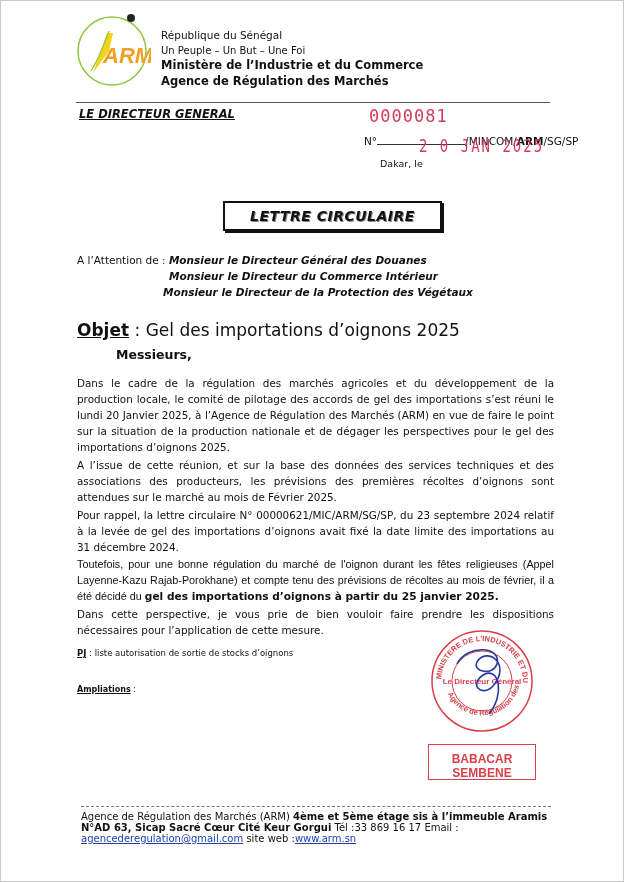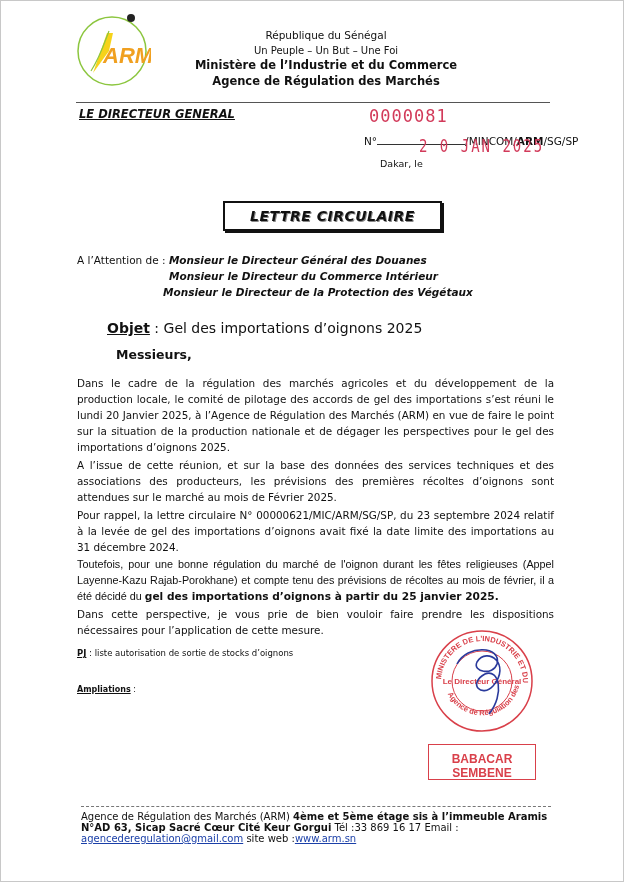--- a/index.html
+++ b/index.html
@@ -1,36 +1,36 @@
 <!DOCTYPE html>
 <html><head>
 <meta charset="utf-8">
 <style>
   html,body{margin:0;padding:0;background:#fff;}
   body{width:624px;height:882px;position:relative;overflow:hidden;font-family:"DejaVu Sans",sans-serif;color:#111;}
   .page{position:absolute;left:0;top:0;width:622px;height:880px;border:1px solid #c8c8c8;background:#fff;}
   .abs{position:absolute;}
   .logo{left:72px;top:10px;width:78px;height:78px;}
-  .hdr{left:160px;width:330px;text-align:center;}
+  .hdr{left:160px;width:330px;text-align:left;}
   .hdr1{top:28px;font-size:10.5px;}
   .hdr2{top:44px;font-size:10px;}
   .hdr3{top:57px;font-size:11.5px;font-weight:bold;}
   .hdr4{top:73px;font-size:11.5px;font-weight:bold;}
   .rule{left:75px;top:101px;width:474px;height:0;border-top:1px solid #555;}
   .dg{left:78px;top:106px;font-size:11.5px;font-weight:bold;font-style:italic;text-decoration:underline;}
   .stampnum{left:368px;top:105px;font-family:"DejaVu Sans Mono",monospace;font-size:17px;color:#d23a5a;letter-spacing:1px;}
   .numline{left:363px;top:133px;font-size:10.5px;}
   .numline .blank{display:inline-block;width:88px;border-bottom:1px solid #333;height:10px;vertical-align:baseline;}
   .datestamp{left:418px;top:136px;font-family:"DejaVu Sans Mono",monospace;font-size:14px;color:#d23a5a;transform:scaleY(1.3);letter-spacing:2px;}
   .dakar{left:363px;top:157px;font-size:9.5px;padding-left:16px;}
   .titlebox{left:222px;top:200px;width:215px;height:26px;border:2px solid #111;box-shadow:2px 2px 0 #111;text-align:center;}
   .titlebox span{font-size:14px;font-weight:bold;font-style:italic;line-height:26px;letter-spacing:0.5px;text-shadow:1px 1px 0 #888;}
   .att{left:76px;top:253px;font-size:10.5px;}
   .att-r{font-size:10.5px;font-weight:bold;font-style:italic;}
-  .objet{left:76px;top:319px;font-size:14px;margin-left:30px;}
+  .objet{left:76px;top:319px;font-size:17px;}
   .objet b{text-decoration:underline;}
   .mess{left:115px;top:346px;font-size:12.5px;font-weight:bold;}
   .para{left:76px;width:477px;font-size:10.4px;line-height:16px;text-align:justify;}
   .p1{top:374px;}
   .p2{top:456px;}
   .p3{top:506px;}
   .p4{top:555px;font-family:"Liberation Sans",sans-serif;font-size:10.8px;}
   .p4 b{font-family:"DejaVu Sans",sans-serif;font-size:10.6px;}
   .p5{top:605px;}
   .pj{left:76px;top:647px;font-size:8.5px;}

